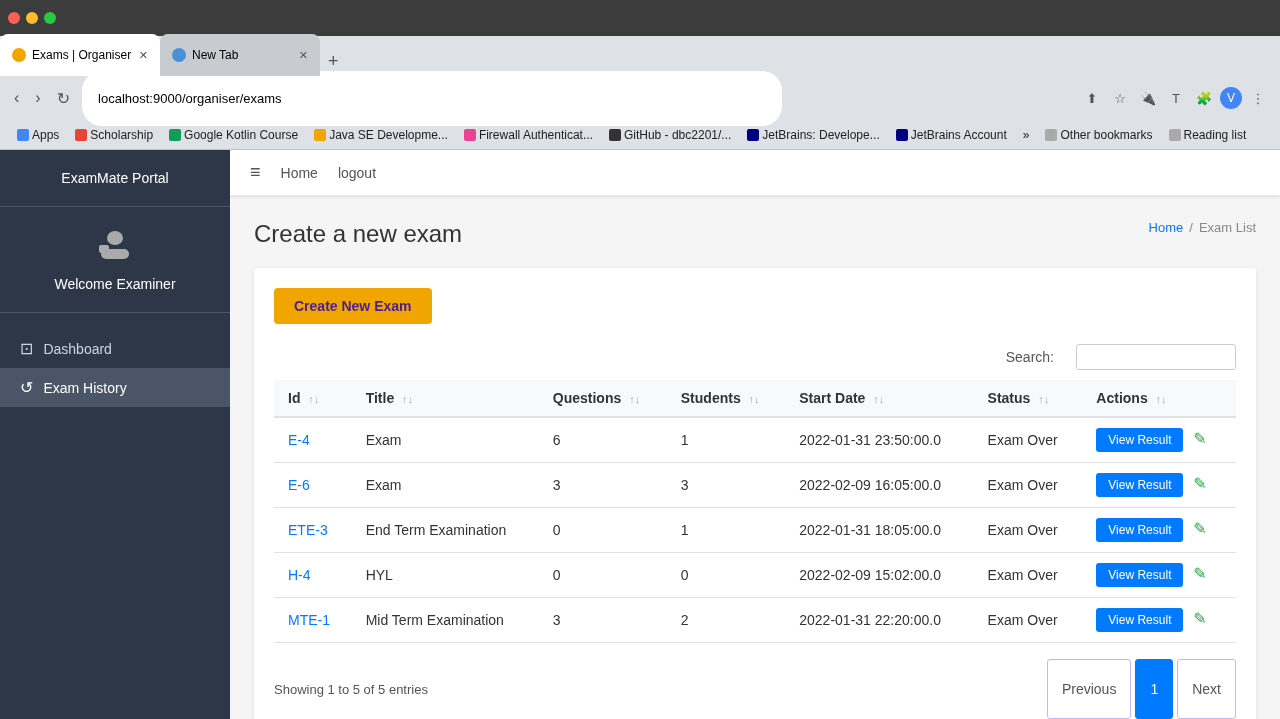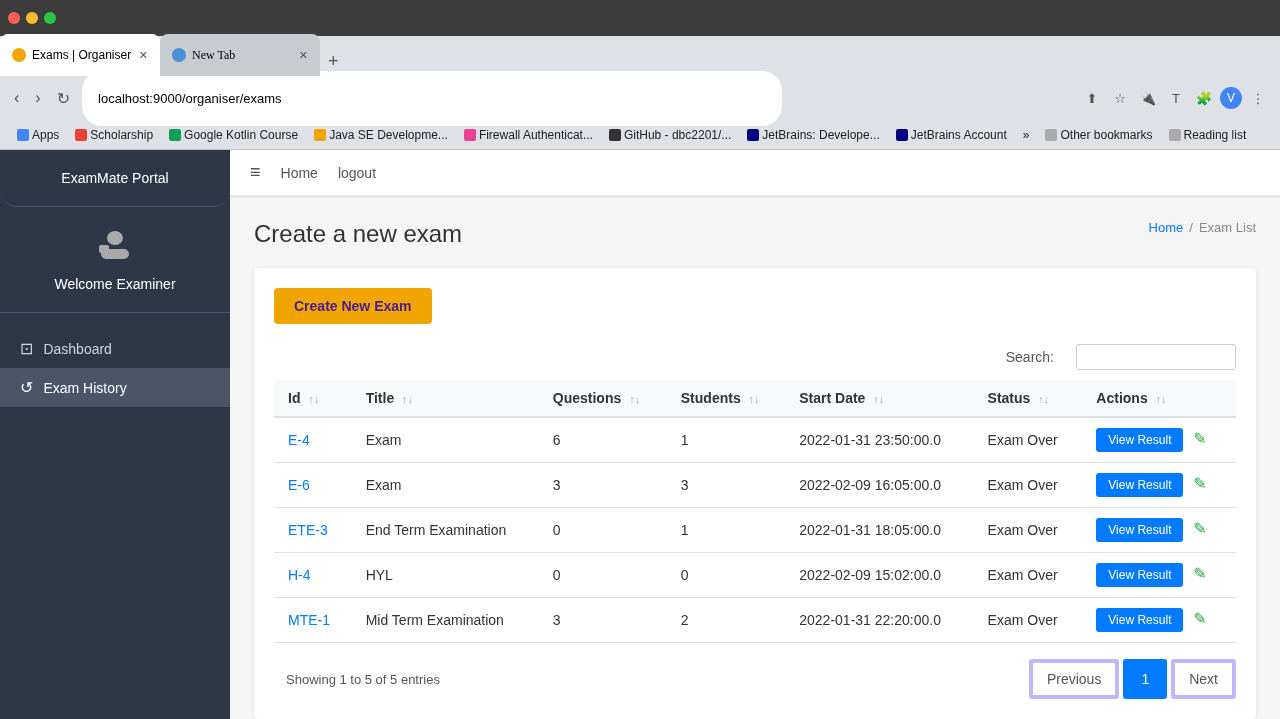--- a/index.html
+++ b/index.html
@@ -6,41 +6,41 @@
     body { font-family: Arial, sans-serif; font-size: 14px; background: #f5f5f5; display: flex; flex-direction: column; height: 100vh; overflow: hidden; }
 
     
     .browser-chrome { background: #dee1e6; width: 100%; }
     .title-bar { background: #3c3c3c; display: flex; align-items: center; padding: 4px 8px; gap: 8px; height: 36px; }
     .title-bar-controls { display: flex; gap: 6px; align-items: center; }
     .title-bar-btn { width: 12px; height: 12px; border-radius: 50%; border: none; cursor: pointer; }
     .tab-bar { background: #dee1e6; display: flex; align-items: flex-end; padding: 6px 0 0 0; height: 40px; }
     .tab { display: flex; align-items: center; background: #ffffff; border-radius: 8px 8px 0 0; padding: 6px 12px; font-size: 12px; gap: 6px; min-width: 160px; max-width: 220px; height: 42px; position: relative; }
     .tab.active { background: #ffffff; }
-    .tab.inactive { background: #c8ccd1; font-family: Liberation Serif, serif; }
+    .tab.inactive { background: #c8ccd1; }
     .tab-favicon { width: 14px; height: 14px; border-radius: 50%; }
     .tab-close { margin-left: auto; cursor: pointer; color: #555; font-size: 11px; }
     .tab-new { background: none; border: none; font-size: 18px; cursor: pointer; color: #555; padding: 4px 8px; }
     .address-bar { background: #dee1e6; display: flex; align-items: center; padding: 4px 10px; gap: 8px; height: 44px; }
     .nav-btn { background: none; border: none; cursor: pointer; color: #555; font-size: 16px; padding: 4px; }
     .address-input { flex: 1; background: #ffffff; border: none; border-radius: 20px; padding: 20px 16px; font-size: 13px; outline: none; max-width: 700px; }
     .address-actions { display: flex; gap: 4px; align-items: center; margin-left: auto; }
     .addr-icon { width: 24px; height: 24px; border-radius: 50%; display: flex; align-items: center; justify-content: center; cursor: pointer; font-size: 13px; color: #555; }
 
     
     .bookmarks-bar { background: #dee1e6; padding: 4px 10px; display: flex; align-items: center; gap: 2px; height: 30px; overflow: hidden; border-bottom: 1px solid #c0c0c0; }
     .bookmark-item { display: flex; align-items: center; gap: 3px; padding: 2px 7px; font-size: 12px; cursor: pointer; border-radius: 4px; white-space: nowrap; color: #222; }
     .bookmark-favicon { width: 12px; height: 12px; border-radius: 2px; display: inline-block; }
 
     
     .app-container { display: flex; flex: 1; overflow: hidden; }
 
     
     .sidebar { width: 230px; background: #2d3748; color: #fff; display: flex; flex-direction: column; flex-shrink: 0; }
-    .sidebar-header { padding: 20px 16px; text-align: center; border-bottom: 1px solid #4a5568; border-radius: 17px; }
+    .sidebar-header { padding: 20px 16px; text-align: center; border-bottom: 1px solid #4a5568; }
     .sidebar-user { padding: 20px 16px; text-align: center; border-bottom: 1px solid #4a5568; }
     .sidebar-user-icon { font-size: 28px; color: #aaa; margin-bottom: 6px; }
     .sidebar-nav { padding: 16px 0; }
     .sidebar-nav-item { display: flex; align-items: center; gap: 10px; padding: 10px 20px; cursor: pointer; color: #cbd5e0; font-size: 14px; }
     .sidebar-nav-item.active { background: #4a5568; color: #fff; }
     .sidebar-nav-icon { font-size: 16px; }
 
     
     .main-content { flex: 1; background: #f5f5f5; overflow-y: auto; }
 
@@ -69,24 +69,24 @@
     table { width: 100%; border-collapse: collapse; font-size: 14px; }
     thead tr { background: #f8f9fa; }
     th { padding: 10px 14px; text-align: left; font-weight: 600; color: #333; border-bottom: 2px solid #dee2e6; cursor: pointer; white-space: nowrap; }
     th .sort-icon { color: #aaa; margin-left: 4px; font-size: 11px; }
     td { padding: 10px 14px; border-bottom: 1px solid #dee2e6; color: #333; }
     .link-cell { color: #007bff; text-decoration: none; cursor: pointer; }
     .btn-view { background: #007bff; color: #ffffff; border: none; padding: 5px 12px; border-radius: 3px; font-size: 12px; cursor: pointer; }
     .btn-edit { background: none; border: none; color: #28a745; font-size: 16px; cursor: pointer; margin-left: 6px; }
 
     
-    .table-footer { display: flex; justify-content: space-between; align-items: center; margin-top: 16px; margin-left: 12px; }
+    .table-footer { display: flex; justify-content: space-between; align-items: center; margin-top: 16px; }
     .showing-text { font-size: 13px; color: #555; }
     .pagination { display: flex; gap: 4px; align-items: center; }
-    .page-btn { border: 4px solid #c4b5fd; background: #fff; padding: 8px 14px; font-size: 14px; cursor: pointer; border-radius: 3px; color: #555; }
+    .page-btn { border: 1px solid #c4b5fd; background: #fff; padding: 21px 14px; font-size: 14px; cursor: pointer; border-radius: 3px; color: #555; }
     .page-btn.active { background: #007bff; color: #fff; border-color: #007bff; }
   </style>
 </head>
 <body>
 
 <div class="browser-chrome">
 
   <div class="title-bar">
     <div class="title-bar-controls">
       <button class="title-bar-btn" style="background:#ff5f56"></button>

